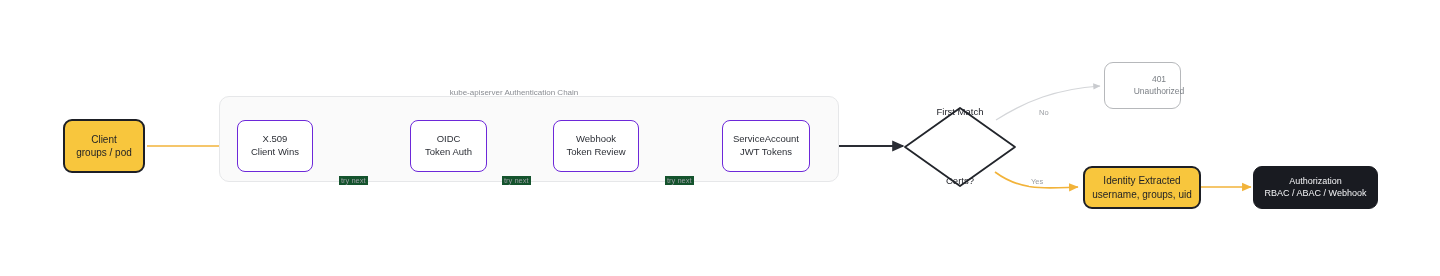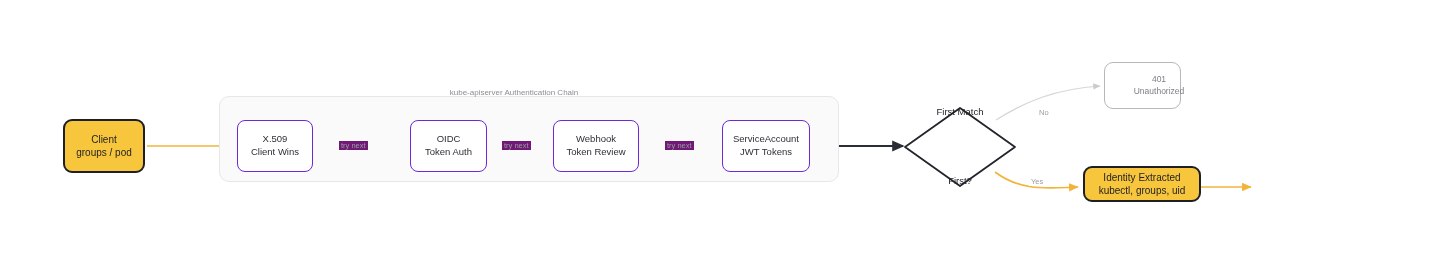--- a/index.html
+++ b/index.html
@@ -129,21 +129,21 @@
 
   
   .edge-label {
     position: absolute;
     font-size: 7.5px;
     color: #9a9da2;
     background: #ffffff;
     padding: 0 2px;
     white-space: nowrap;
   }
-  .edge-label.on-panel { background: #701a75; }
+  .edge-label.on-panel { background: #14532d; margin-top: 35px; }
 </style>
 </head>
 <body>
 
 <div id="canvas">
 
   <svg id="edges" viewBox="0 0 1440 276">
     <defs>
       <marker id="arrow-amber" markerWidth="7" markerHeight="7" refX="5.6" refY="3" orient="auto">
         <path d="M0,0.4 L6,3 L0,5.6 z" fill="#F2B33A"></path>
@@ -198,34 +198,38 @@
     <span class="line">ServiceAccount</span>
     <span class="line">JWT Tokens</span>
   </div>
 
   <div id="decision" style="left:903px; top:106px; width:114px; height:82px;">
     <svg width="114" height="82" viewBox="0 0 114 82">
       <polygon points="57,2 112,41 57,80 2,41" fill="#ffffff" stroke="#22252b" stroke-width="1.8" stroke-linejoin="round"></polygon>
     </svg>
     <div class="dtext">
       <span class="line">First Match</span>
-      <span class="line">First?</span>
+      <span class="line">Certs?</span>
     </div>
   </div>
 
   <div class="node node-ghost" style="left:1104px; top:62px; width:77px; height:47px;">
     <span class="line">401</span>
     <span class="line">Unauthorized</span>
   </div>
 
-  <div class="node node-amber" style="left:1083px; top:166px; width:118px; height:36px;">
+  <div class="node node-amber" style="left:1083px; top:166px; width:118px; height:43px;">
     <span class="line">Identity Extracted</span>
-    <span class="line">kubectl, groups, uid</span>
-  </div>
-
+    <span class="line">username, groups, uid</span>
+  </div>
+
+  <div class="node node-dark" style="left:1253px; top:166px; width:125px; height:43px;">
+    <span class="line">Authorization</span>
+    <span class="line">RBAC / ABAC / Webhook</span>
+  </div>
 
   <div class="edge-label on-panel" style="left:339px; top:141px;">try next</div>
   <div class="edge-label on-panel" style="left:502px; top:141px;">try next</div>
   <div class="edge-label on-panel" style="left:665px; top:141px;">try next</div>
   <div class="edge-label" style="left:1037px; top:108px;">No</div>
   <div class="edge-label" style="left:1029px; top:177px;">Yes</div>
 
 </div>
 
 </body></html>

